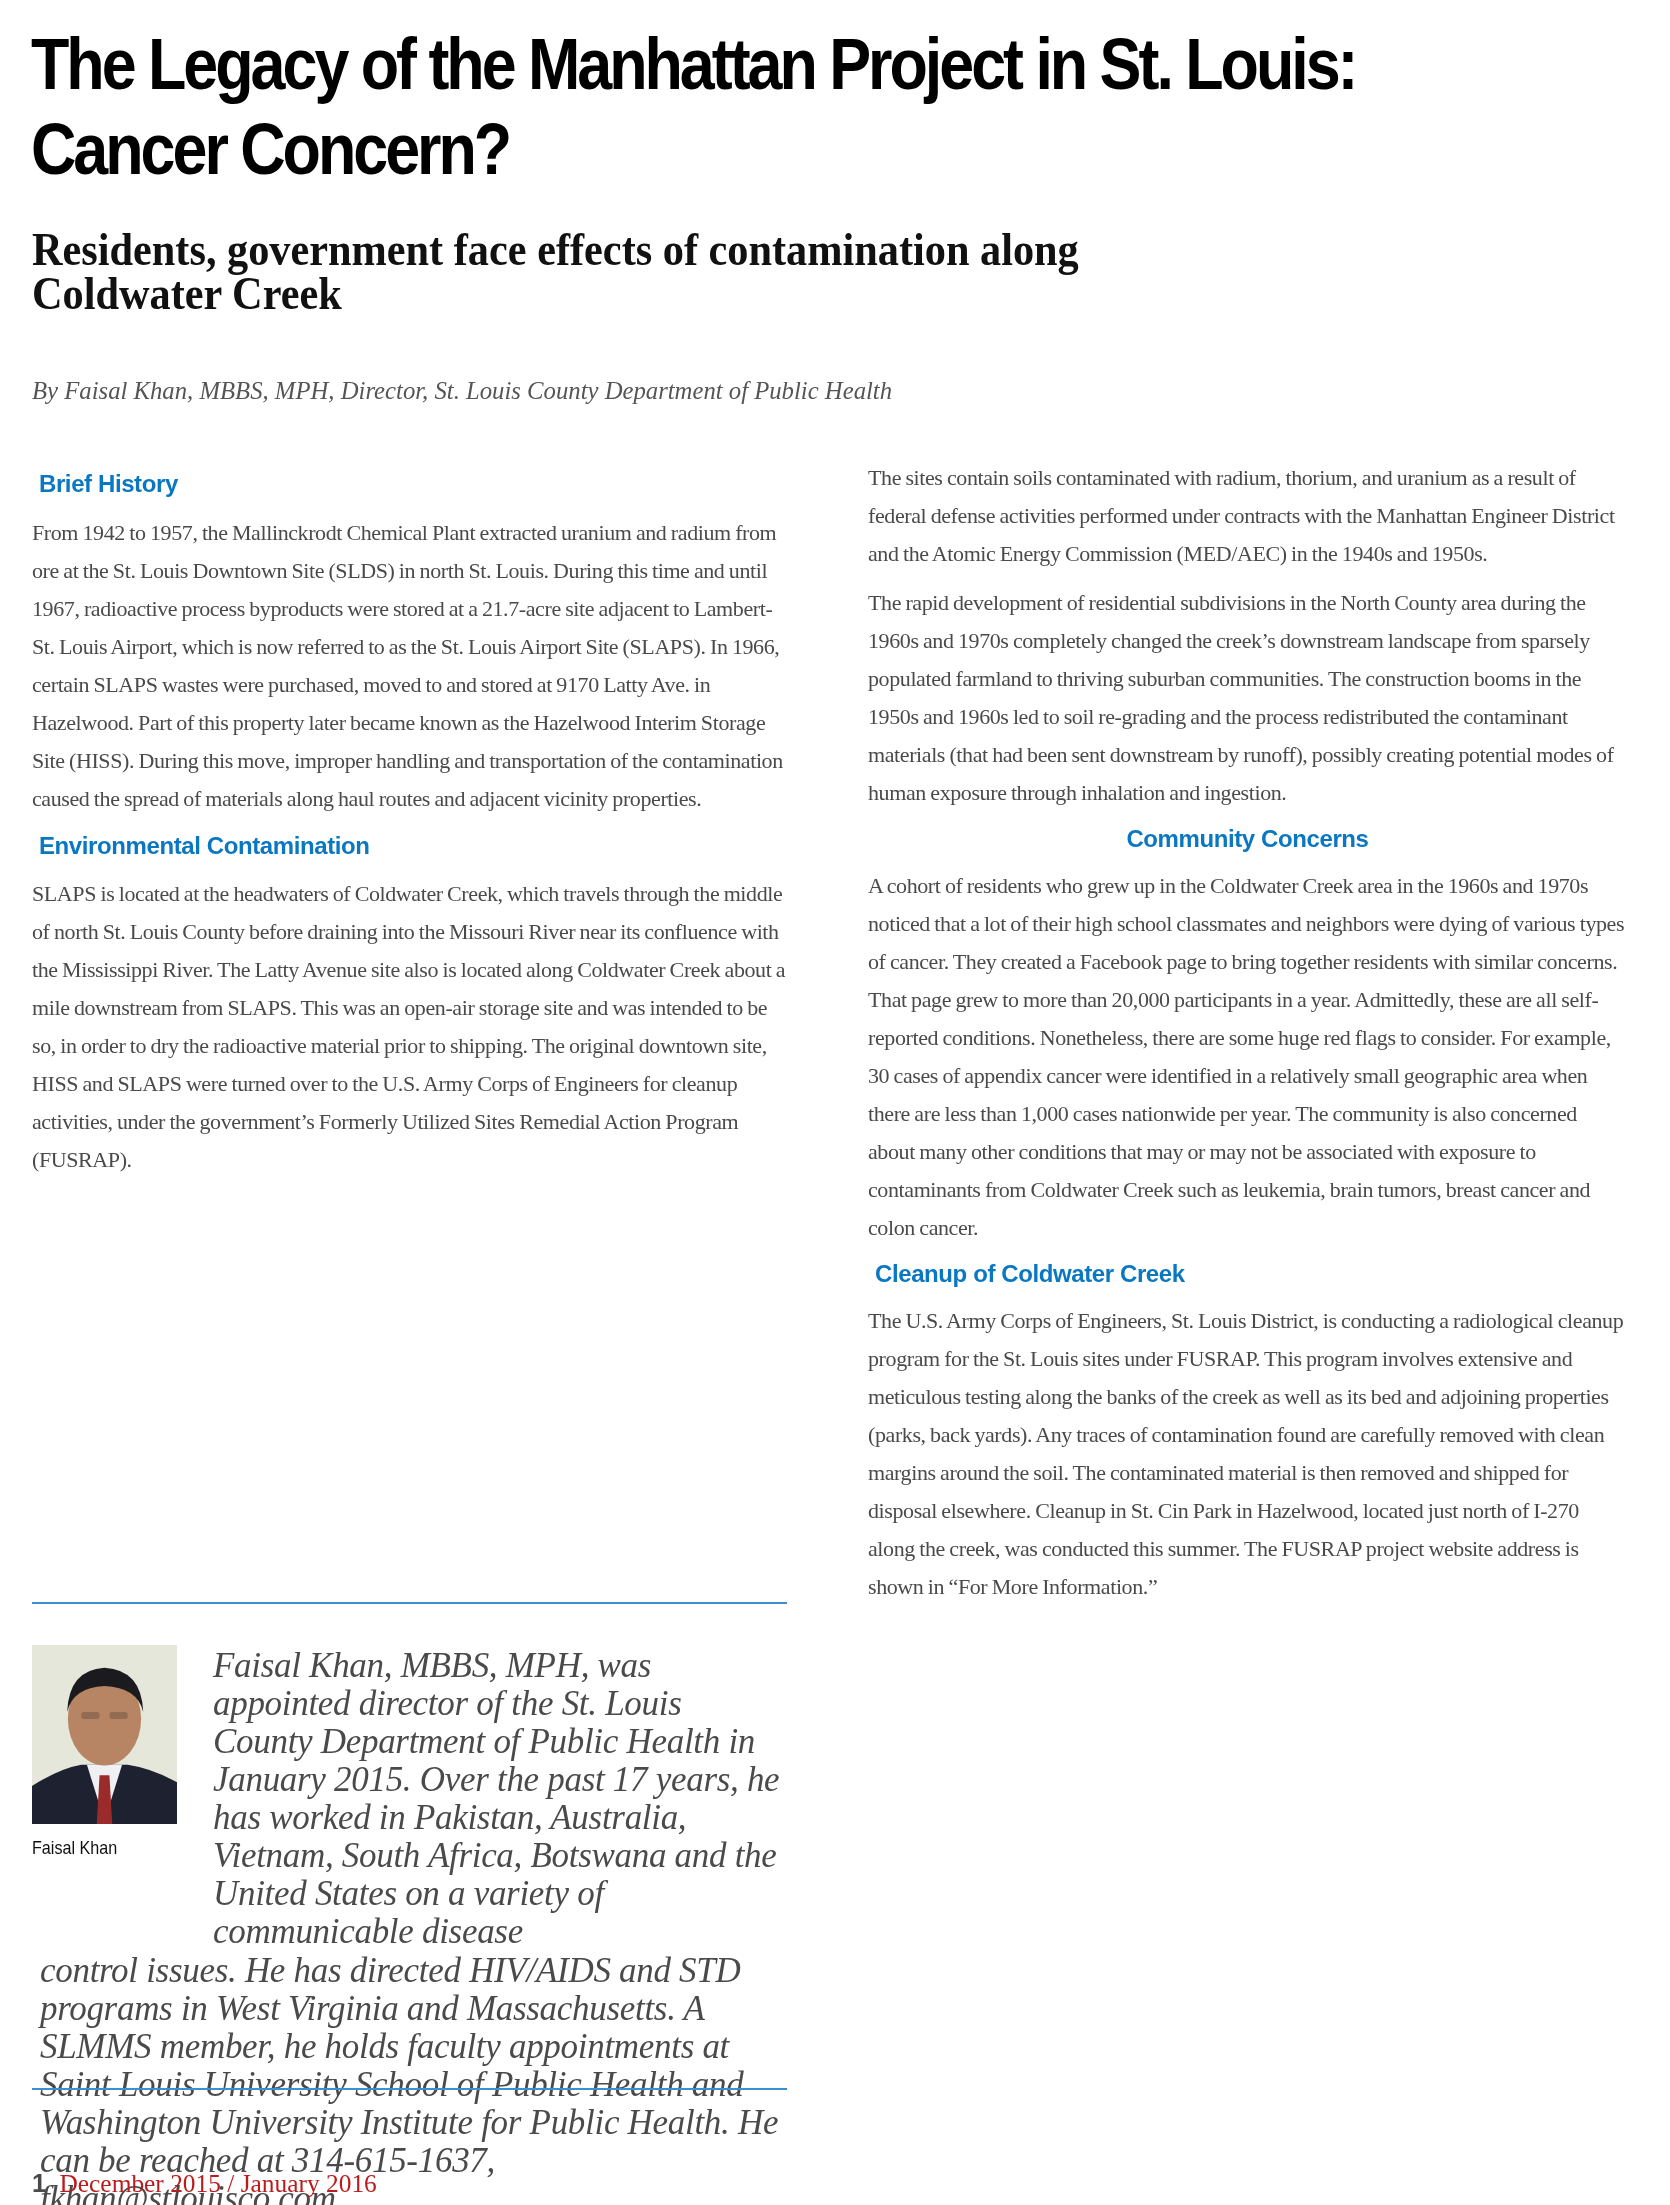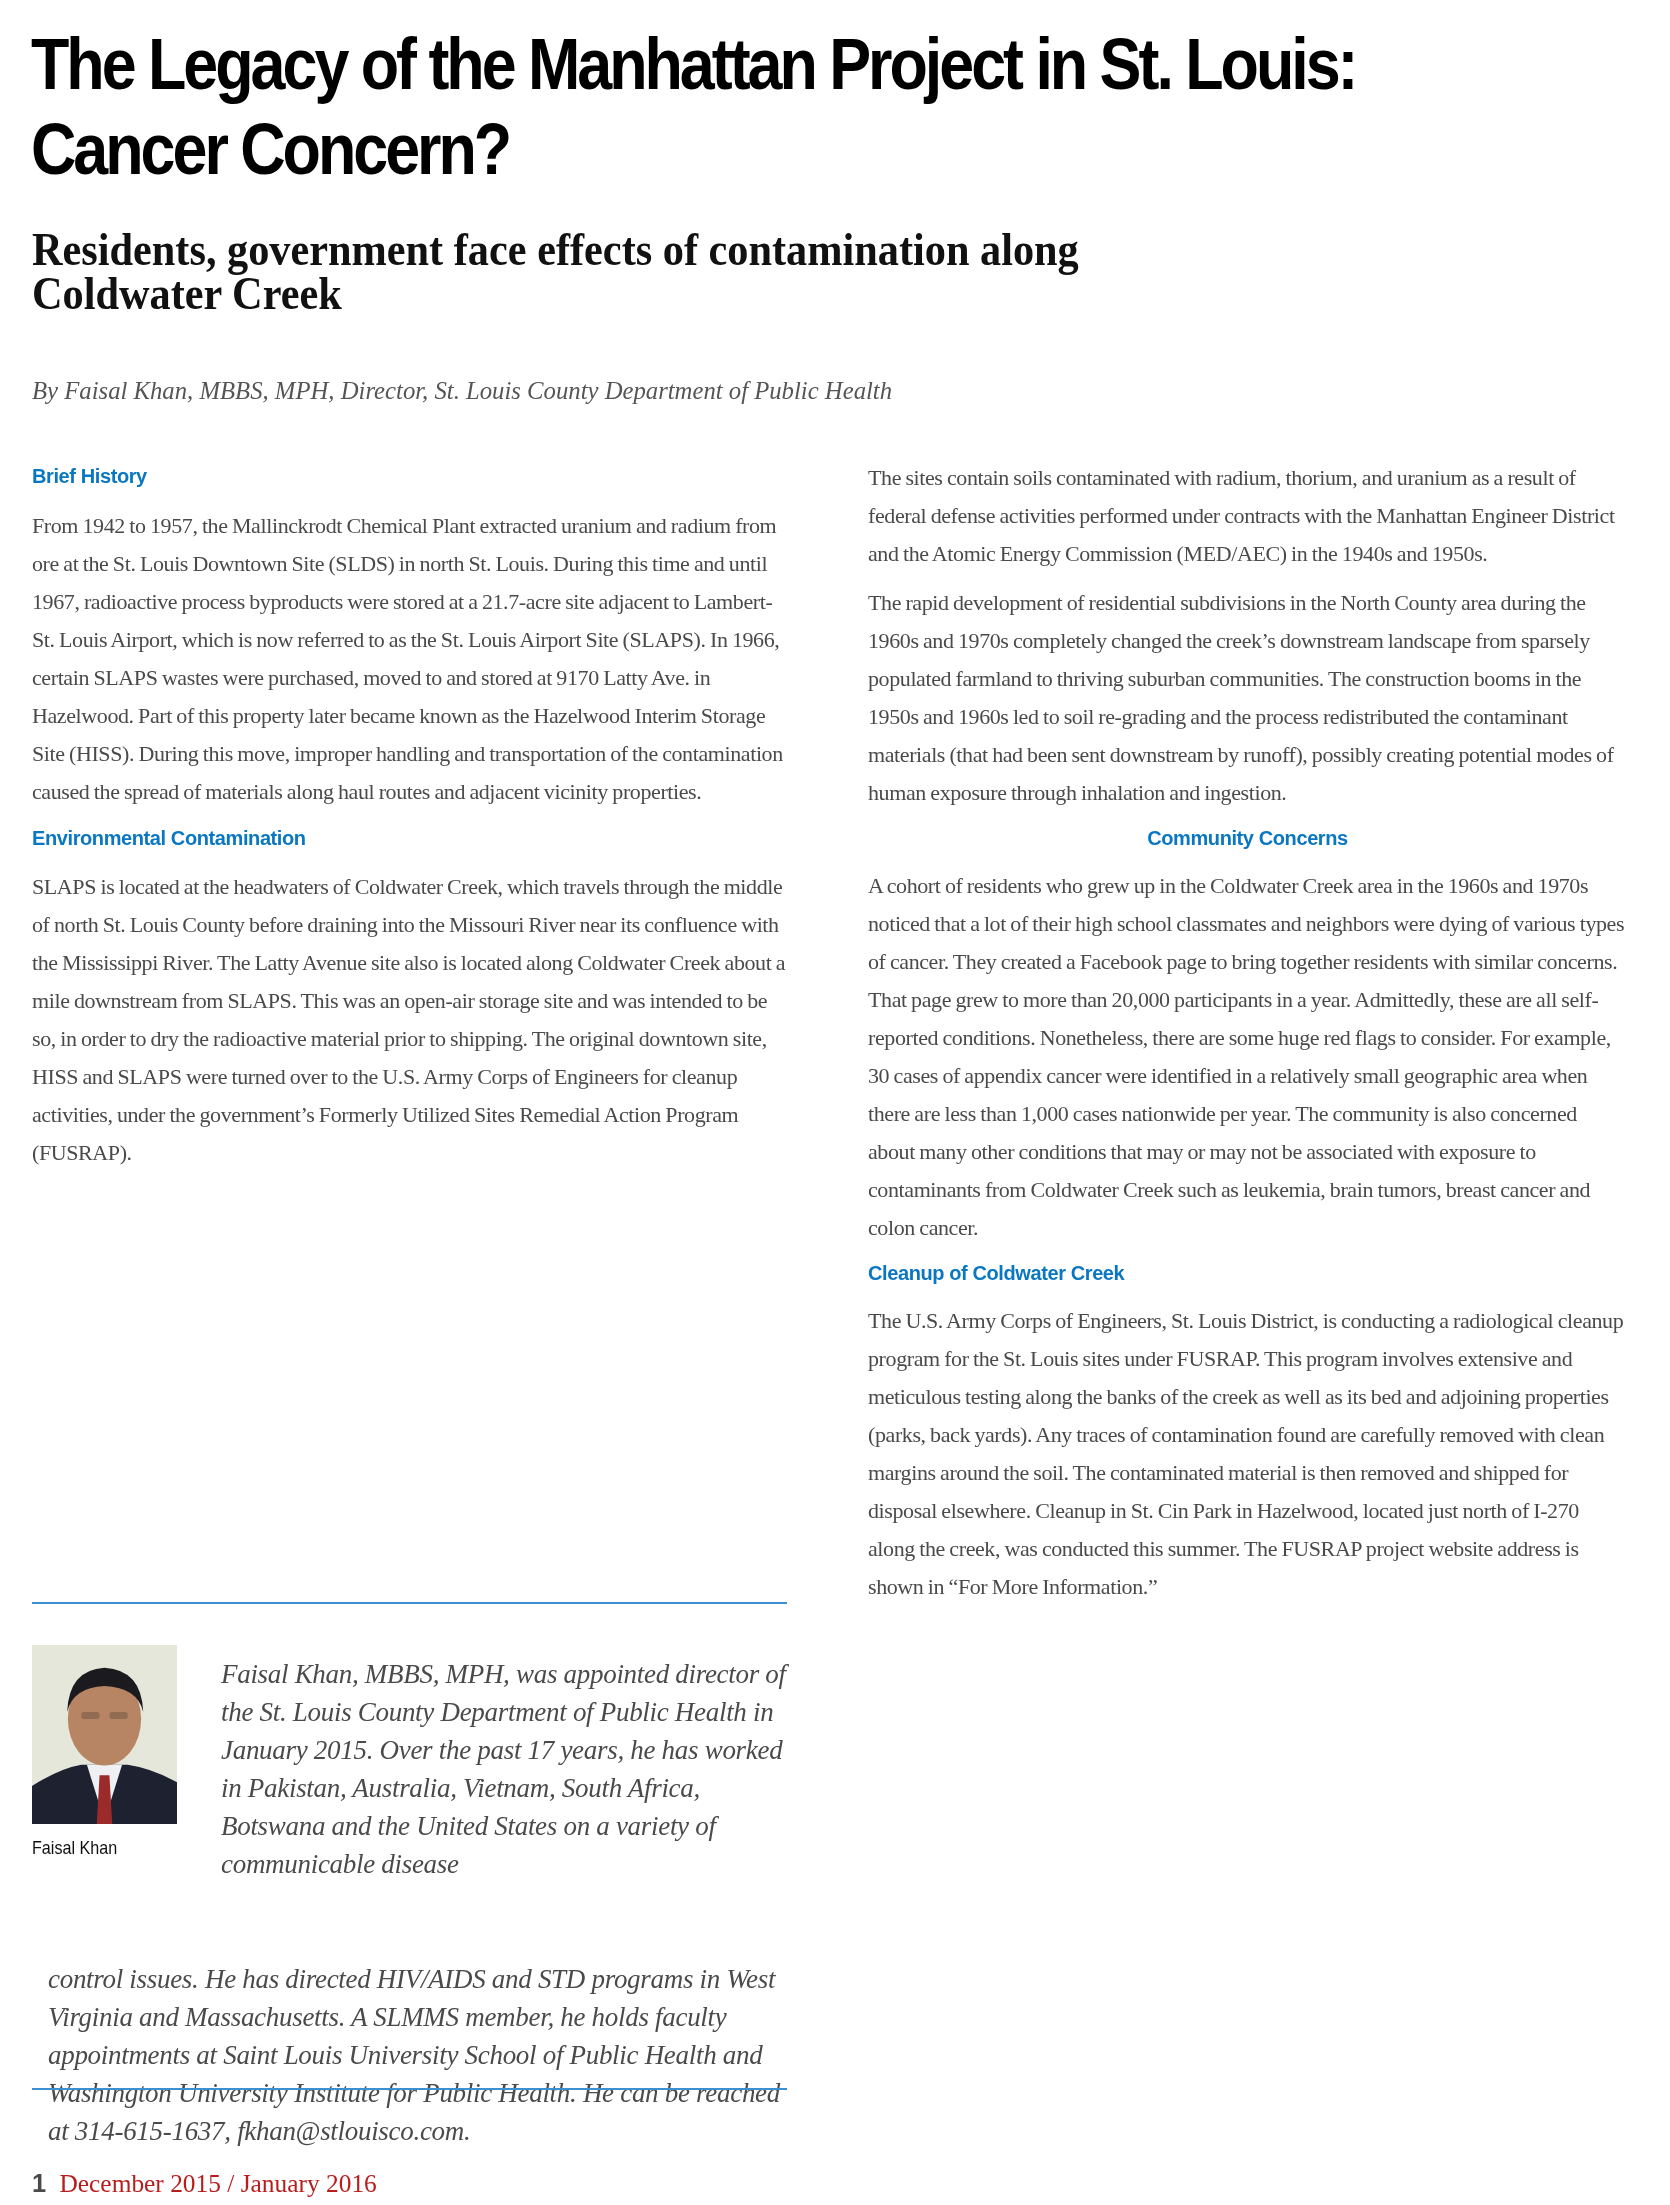--- a/index.html
+++ b/index.html
@@ -25,21 +25,21 @@
     font-size: 26px; color: #555; margin: 0;
     transform: scaleX(0.95); transform-origin: left top;
   }
 
   .col { position: absolute; font-family: "Liberation Serif", serif; color: #4a4a4a; }
   .col-left { left: 32px; top: 459px; width: 759px; }
   .col-right { left: 868px; top: 459px; width: 759px; }
 
   .heading {
     font-family: "Liberation Sans", sans-serif; font-weight: bold;
-    color: #0a77c2; font-size: 20px; line-height: 35px; margin: 0;
+    color: #0a77c2; font-size: 24px; line-height: 35px; margin: 7px;
     letter-spacing: -0.4px;
   }
   .para {
     font-size: 22px; line-height: 38px; margin: 0;
     letter-spacing: -0.4px; word-spacing: -0.7px;
   }
 
   .rule { position: absolute; left: 32px; width: 755px; height: 2.1px; background: #3c8fd0; }
 
   .bio-photo {
@@ -47,21 +47,21 @@
     background: linear-gradient(180deg, #e6e9dc 0%, #e3e6d8 40%, #cfd3c6 100%);
     overflow: hidden;
   }
   .bio-caption {
     position: absolute; left: 32px; top: 1837px;
     font-family: "Liberation Sans", sans-serif; font-size: 19px; color: #111;
     transform: scaleX(0.85); transform-origin: left top; margin: 0;
   }
   .bio-text {
     position: absolute; font-family: "Liberation Serif", serif; font-style: italic;
-    color: #4a4a4a; font-size: 27px; line-height: 38px; margin: 16px;
+    color: #4a4a4a; font-size: 35px; line-height: 38px; margin: 8px;
     letter-spacing: -0.3px;
   }
 
   .footer {
     position: absolute; left: 32px; top: 2169px;
     font-size: 25.4px; margin: 0; white-space: nowrap;
   }
   .footer-page { font-family: "Liberation Sans", sans-serif; font-weight: bold; color: #4a4a4a; }
   .footer-date { font-family: "Liberation Serif", serif; color: #b91c1c; margin-left: 7px; }
 </style>

